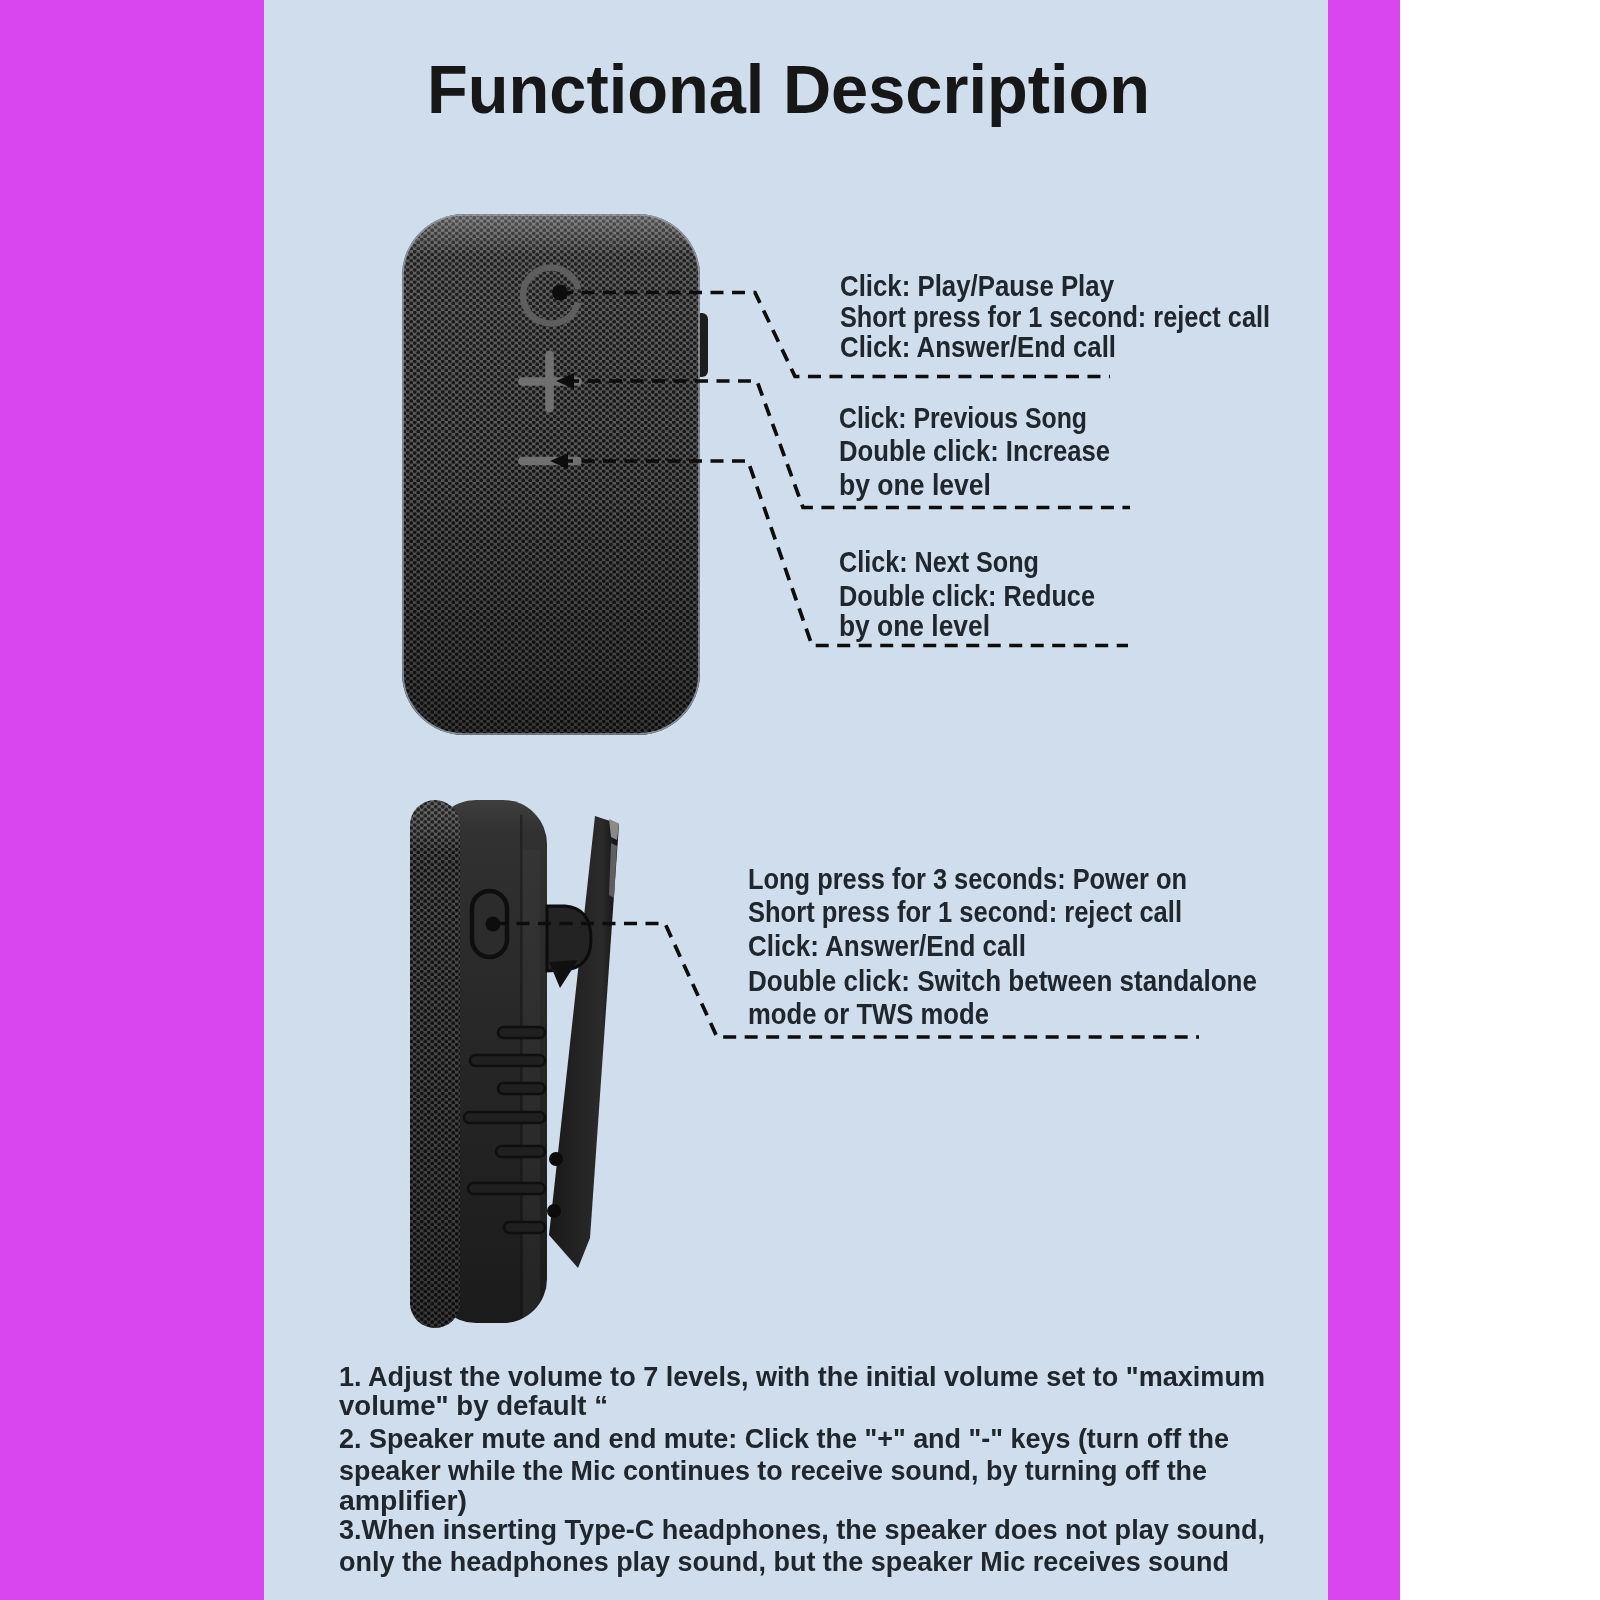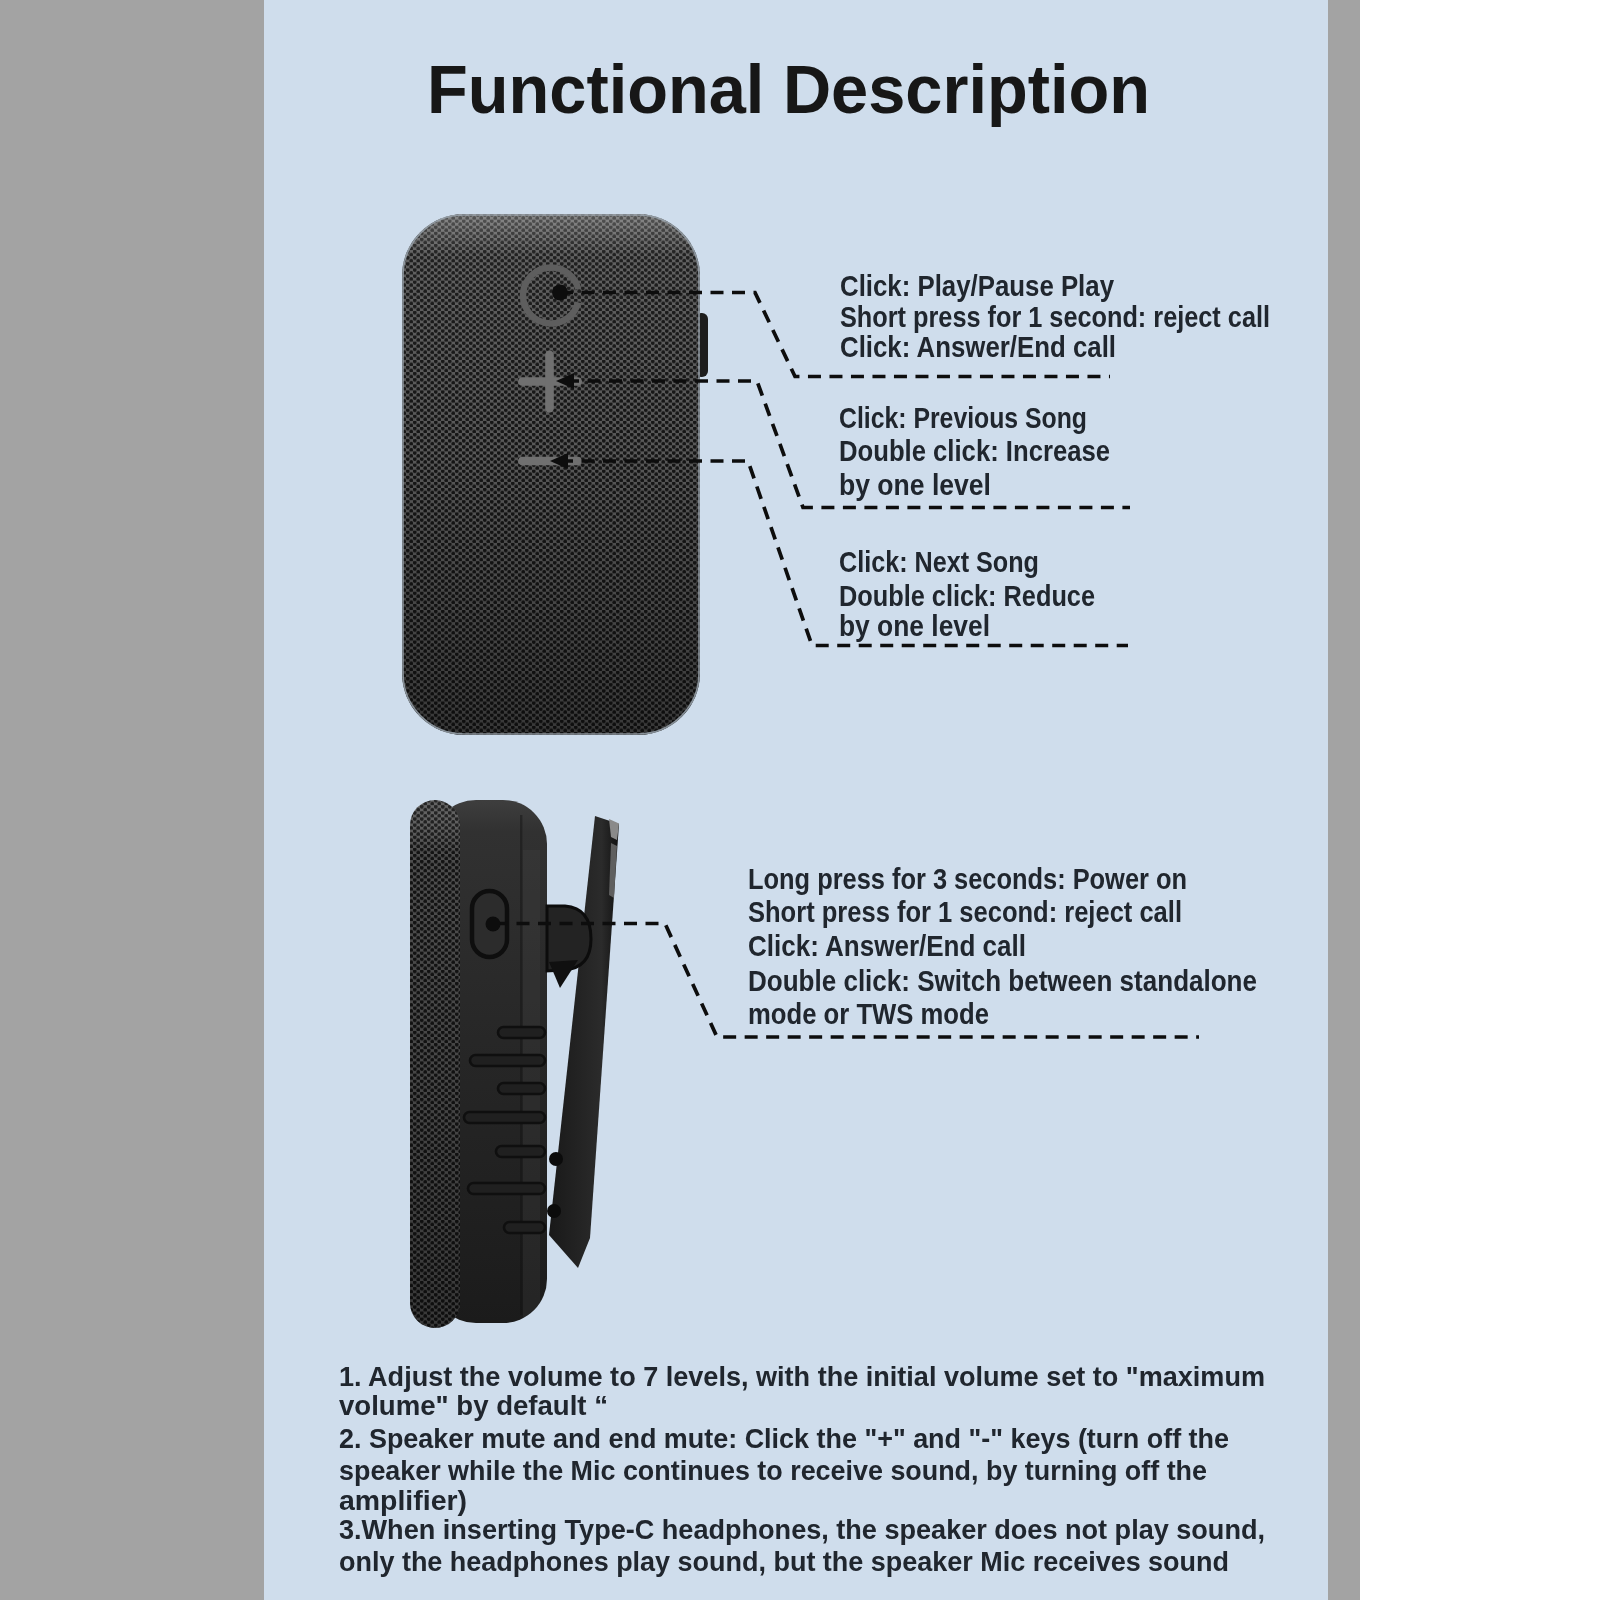--- a/index.html
+++ b/index.html
@@ -1,16 +1,16 @@
 <!DOCTYPE html>
 <html><head>
 <meta charset="utf-8">
 <style>
   html,body{margin:0;padding:0;background:#ffffff;}
-  #page{position:relative;width:1360px;height:1600px;background:#a3a3a3;overflow:hidden;}
+  #page{position:relative;width:1360px;height:1600px;background:#d946ef;overflow:hidden;padding-left:40px;}
   svg{position:absolute;left:0;top:0;}
   text{font-family:"Liberation Sans",sans-serif;font-weight:bold;}
 </style>
 </head>
 <body>
 <div id="page">
 <svg width="1600" height="1600" viewBox="0 0 1600 1600">
   <defs>
     <pattern id="mesh" width="7" height="6.1" patternUnits="userSpaceOnUse">
       <rect width="7" height="6.1" fill="#5a5a5a"></rect>

